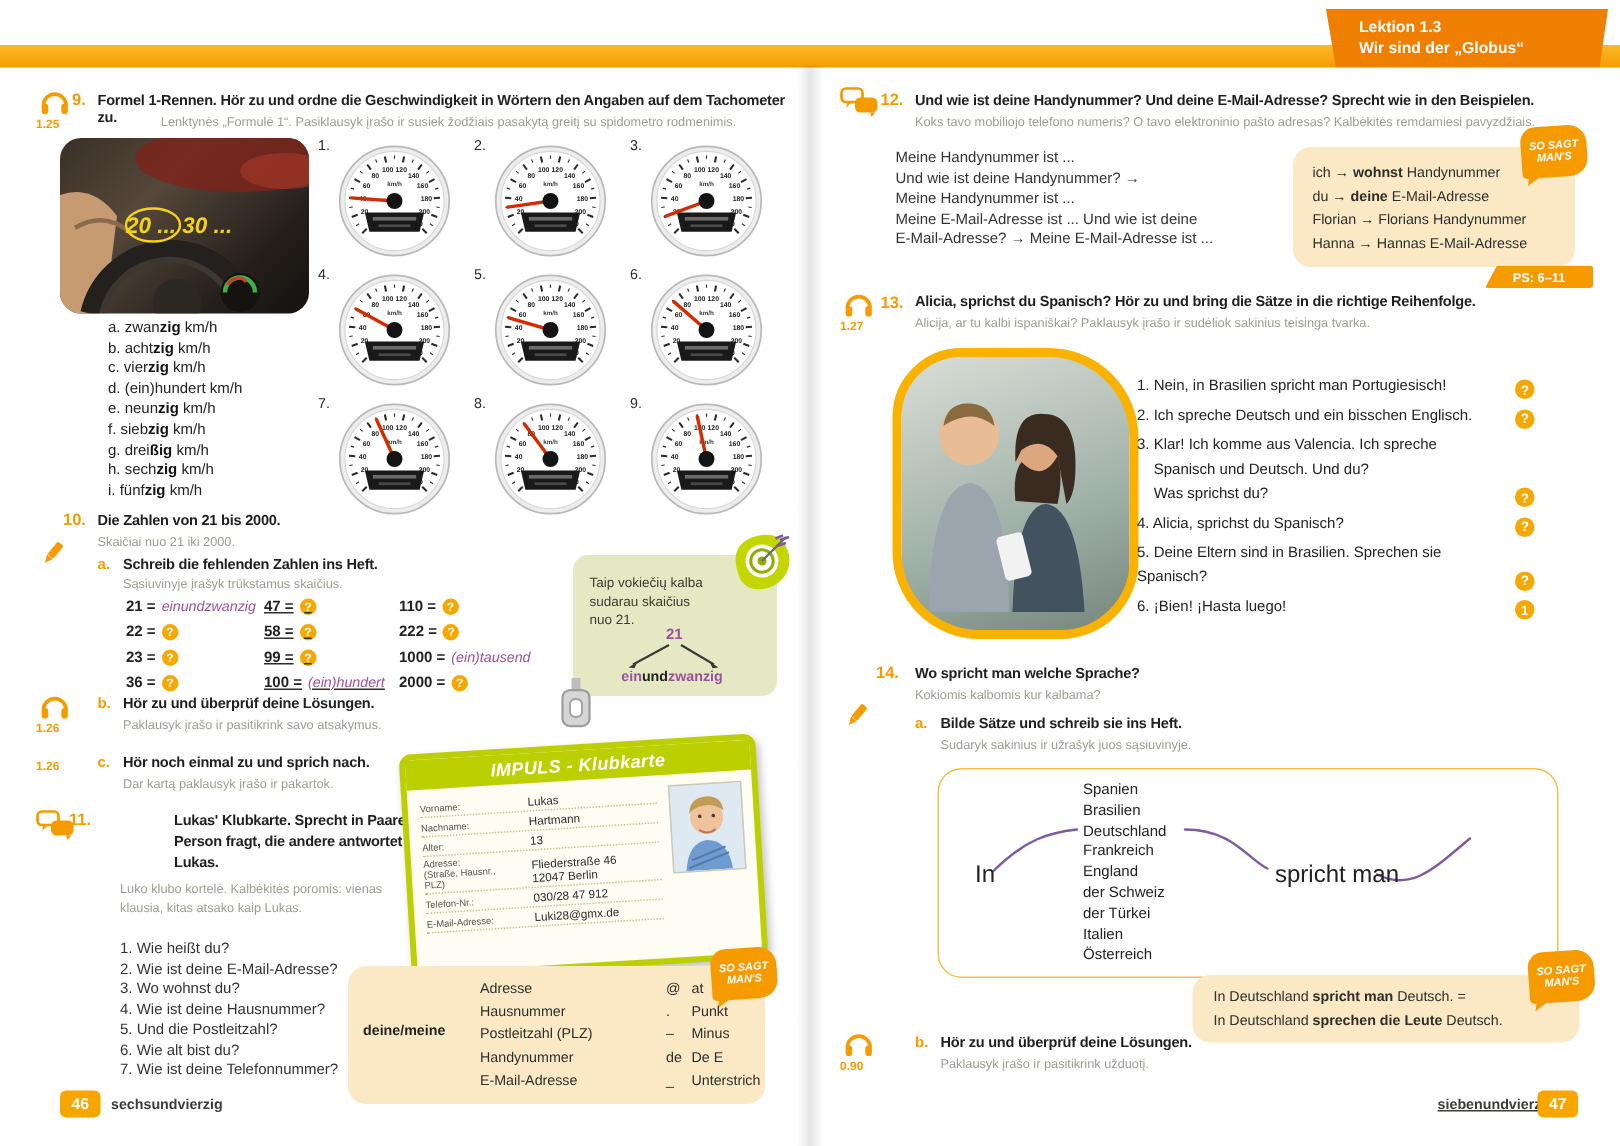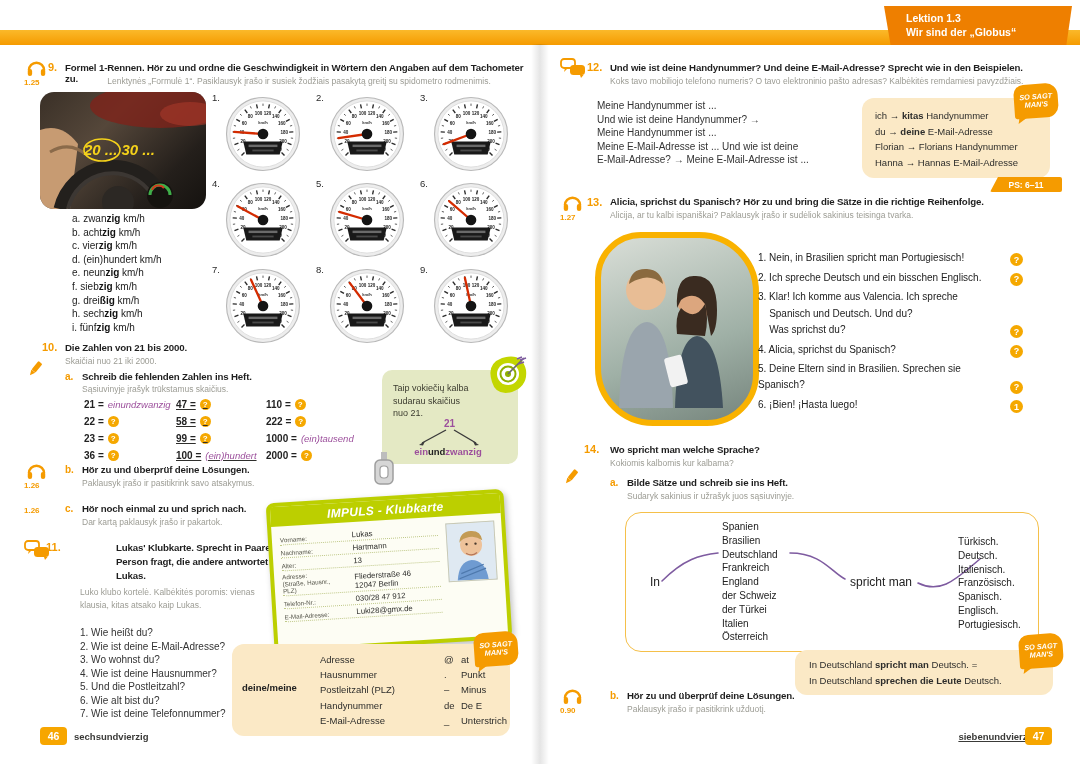--- a/index.html
+++ b/index.html
@@ -90,21 +90,21 @@
   .teens-photo{position:absolute;left:55px;top:232px;width:152px;height:182px;border:6px solid #f9b200;
       border-radius:46px 60px 52px 58px;overflow:hidden;background:linear-gradient(160deg,#d9ded7,#9fb0a6 60%,#76857d);}
   .sentences{position:absolute;left:218px;top:250px;width:270px;}
   .sentence-row{display:flex;align-items:flex-end;margin-bottom:3.5px;}
   .sentence-text{font-size:10px;color:#222;line-height:16.2px;white-space:pre-wrap;width:252px;}
   .ps-badge{position:absolute;left:450px;top:177px;width:72px;height:15px;background:#f59b00;color:#fff;
       font-weight:bold;font-size:8.5px;display:flex;align-items:center;justify-content:center;
       clip-path:polygon(8px 0,100% 0,100% 100%,0 100%);border-radius:2px;}
   .builder-box{position:absolute;left:85px;top:512px;width:412px;height:138px;border:1.5px solid #f5c04a;border-radius:16px;}
   .b-col div{font-size:10px;color:#222;line-height:13.8px;}
-  .b-word{position:absolute;font-size:12px;color:#222;}
+  .b-word{position:absolute;font-size:16px;color:#222;}
   .curves{position:absolute;left:0;top:0;width:412px;height:138px;pointer-events:none;}
 </style>
 </head>
 <body>
 
 <div id="page">
 
   <div class="topbar"></div>
   <div class="lektion-tab">
     <div>Lektion 1.3</div>
@@ -868,21 +868,21 @@
         <div class="body-line">Und wie ist deine Handynummer? →</div>
         <div class="body-line">Meine Handynummer ist ...</div>
         <div class="body-line">Meine E-Mail-Adresse ist ... Und wie ist deine</div>
         <div class="body-line">E-Mail-Adresse? → Meine E-Mail-Adresse ist ...</div>
       </div>
 
     <div class="sagt-box" style="left:322px;top:98px;width:188px;height:80px;">
       <div class="sagt-bubble" style="right:-8px;top:-14px;">SO SAGT MAN'S</div>
       <div style="padding:10px 0 0 13px;">
 
-      <div class="sagt-line"><span>ich → </span><b>kitas</b><span> Handynummer</span></div>
+      <div class="sagt-line"><span>ich → </span><b>wohnst</b><span> Handynummer</span></div>
           <div class="sagt-line"><span>du → </span><b>deine</b><span> E-Mail-Adresse</span></div>
           <div class="sagt-line"><span>Florian → </span><b></b><span>Florians Handynummer</span></div>
           <div class="sagt-line"><span>Hanna → </span><b></b><span>Hannas E-Mail-Adresse</span></div>
         </div>
     </div>
 
     <div class="ps-badge">PS: 6–11</div>
 
     <svg class="abs" style="left:22px;top:193px;width:21px;height:19px;" viewBox="0 0 22 20">
       <path d="M3 13a8 8 0 0 1 16 0" stroke="#f59b00" stroke-width="2.6" fill="none"></path>
@@ -968,30 +968,20 @@
           <div>Brasilien</div>
           <div>Deutschland</div>
           <div>Frankreich</div>
           <div>England</div>
           <div>der Schweiz</div>
           <div>der Türkei</div>
           <div>Italien</div>
           <div>Österreich</div>
         </div>
       <span class="b-word" style="left:224px;top:62px;">spricht man</span>
-      <div class="b-col abs" style="left:332px;top:22px;">
-
-      <div>Türkisch.</div>
-          <div>Deutsch.</div>
-          <div>Italienisch.</div>
-          <div>Französisch.</div>
-          <div>Spanisch.</div>
-          <div>Englisch.</div>
-          <div>Portugiesisch.</div>
-        </div>
     </div>
 
     <div class="sagt-box" style="left:255px;top:650px;width:258px;height:45px;">
       <div class="sagt-bubble" style="right:-10px;top:-16px;">SO SAGT MAN'S</div>
       <div style="padding:7px 0 0 14px;">
 
       <div class="sagt-line"><span>In Deutschland </span><b>spricht man</b><span> Deutsch. =</span></div>
           <div class="sagt-line"><span>In Deutschland </span><b>sprechen die Leute</b><span> Deutsch.</span></div>
         </div>
     </div>

